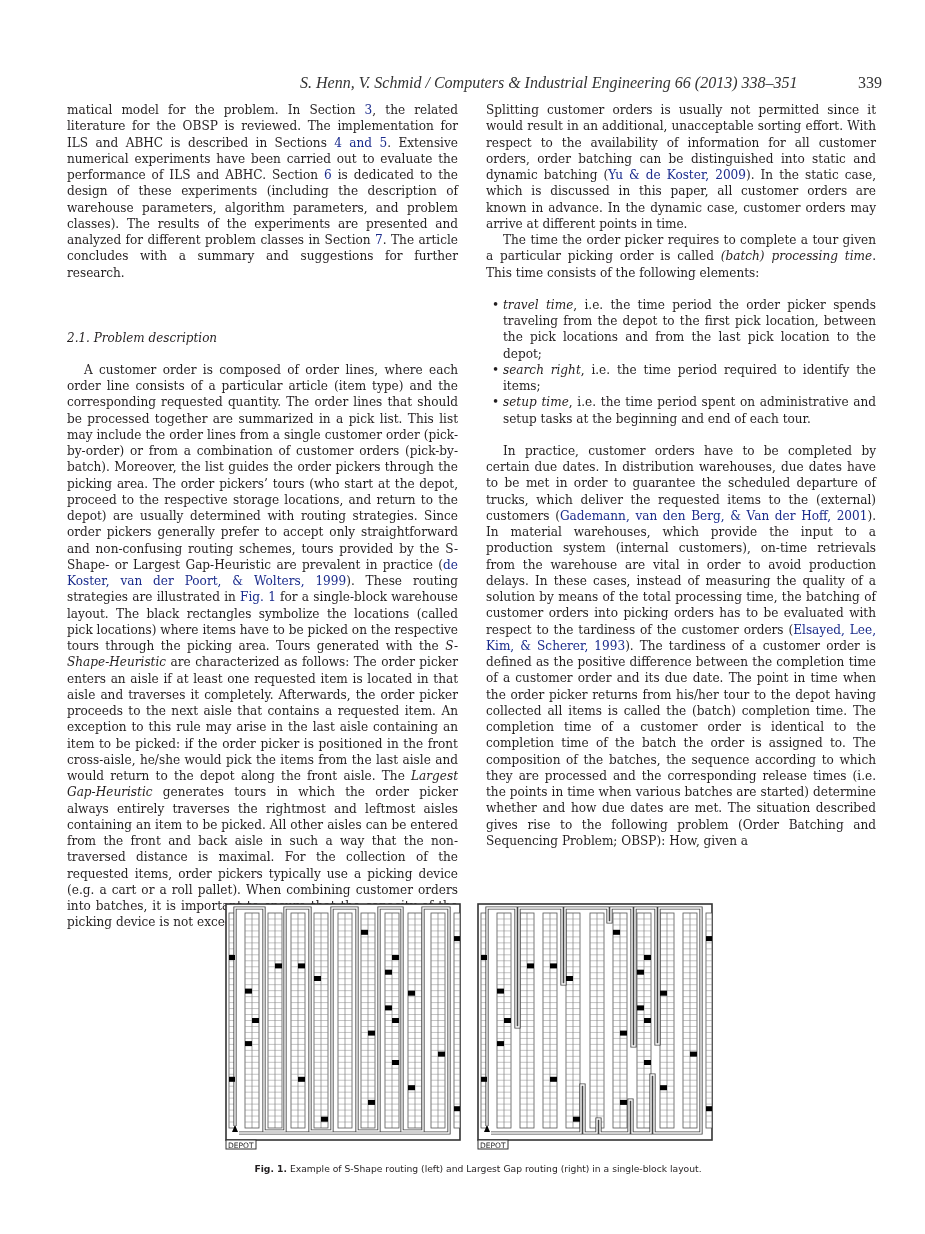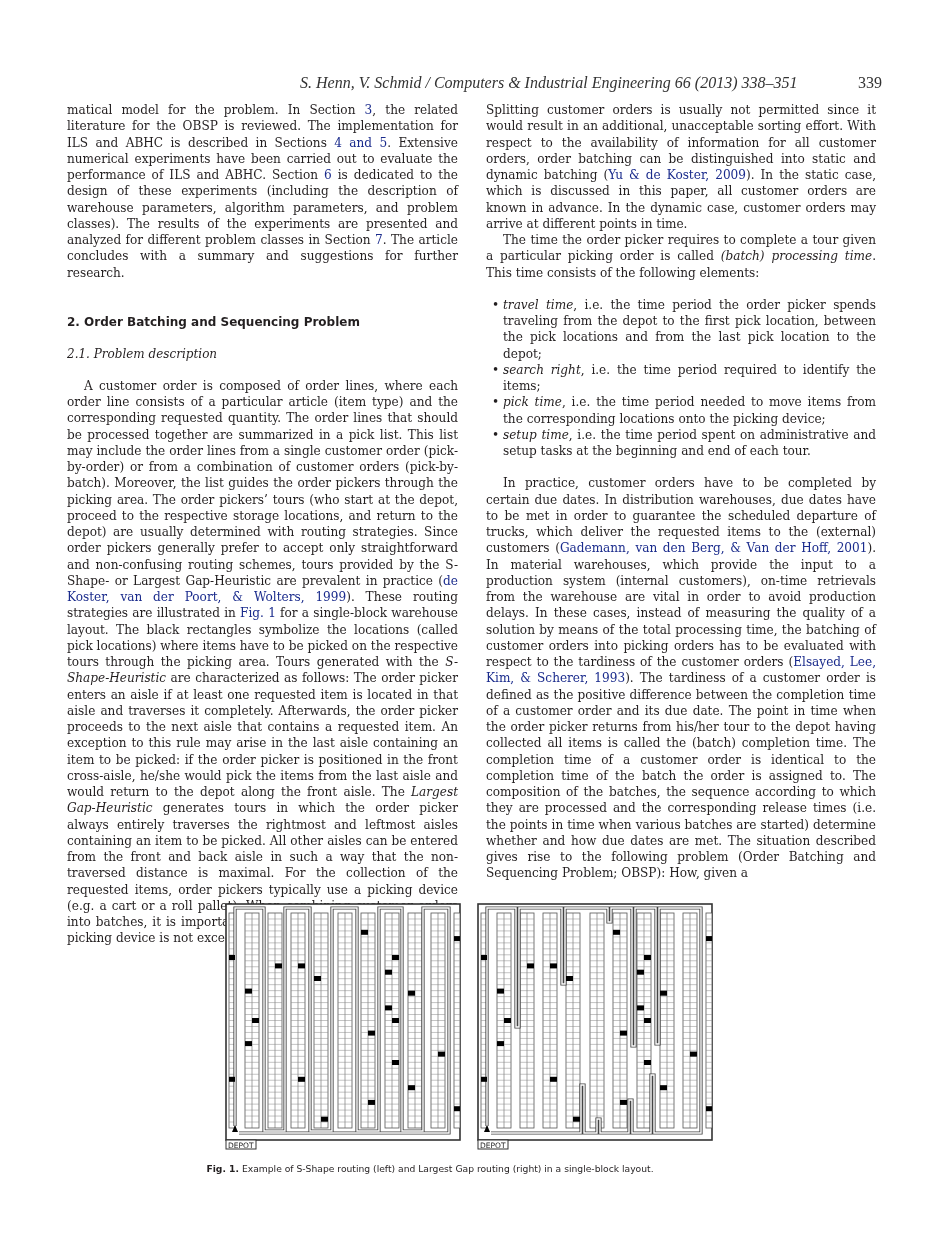--- a/index.html
+++ b/index.html
@@ -21,50 +21,48 @@
            margin: 0; line-height: 16px; }
   h3.subsec { font-style: italic; font-weight: normal; font-size: 12px; margin: 0; line-height: 16px; }
   .gap16 { height: 16px; }
   .gap12 { height: 17px; }
   ul.bullets { list-style: none; margin: 0; padding: 0; }
   ul.bullets li { position: relative; padding-left: 17px; }
   ul.bullets li::before { content: "\2022"; position: absolute; left: 6px; top: 0; }
   .figure { position: absolute; left: 222px; top: 900px; width: 495px; height: 255px; }
   .figure svg { position: absolute; left: 0; top: 0; }
   .caption { position: absolute; top: 1163px; left: 0; width: 860px; text-align: center;
-             font-family: "DejaVu Sans", "Liberation Sans", sans-serif; font-size: 9.2px; color: #231f20; }
+             font-family: "DejaVu Sans", "Liberation Sans", sans-serif; font-size: 9.2px; color: #231f20; padding-left: 48px; }
   .caption b { font-weight: bold; }
 </style>
 </head>
 <body>
 
 <div class="running-head">
   <span class="rh-text">S. Henn, V. Schmid / Computers &amp; Industrial Engineering 66 (2013) 338–351</span>
   <span class="rh-page">339</span>
 </div>
 
 <div class="col left">
   <p>matical model for the problem. In Section <span class="link">3</span>, the related literature for the OBSP is reviewed. The implementation for ILS and ABHC is described in Sections <span class="link">4 and 5</span>. Extensive numerical experiments have been carried out to evaluate the performance of ILS and ABHC. Section <span class="link">6</span> is dedicated to the design of these experiments (includ­ing the description of warehouse parameters, algorithm parame­ters, and problem classes). The results of the experiments are presented and analyzed for different problem classes in Section <span class="link">7</span>. The article concludes with a summary and suggestions for fur­ther research.</p>
   <div class="gap16"></div>
   <div class="gap12"></div>
-  <h2 class="sec">2. Order Batching and Sequencing Problem</h2>
   <div class="gap16"></div>
   <h3 class="subsec">2.1. Problem description</h3>
   <div class="gap16"></div>
   <p class="indent">A customer order is composed of order lines, where each order line consists of a particular article (item type) and the correspond­ing requested quantity. The order lines that should be processed together are summarized in a pick list. This list may include the order lines from a single customer order (pick-by-order) or from a combination of customer orders (pick-by-batch). Moreover, the list guides the order pickers through the picking area. The order pick­ers’ tours (who start at the depot, proceed to the respective storage locations, and return to the depot) are usually determined with routing strategies. Since order pickers generally prefer to accept only straightforward and non-confusing routing schemes, tours provided by the S-Shape- or Largest Gap-Heuristic are prevalent in practice (<span class="link">de Koster, van der Poort, &amp; Wolters, 1999</span>). These rout­ing strategies are illustrated in <span class="link">Fig. 1</span> for a single-block warehouse layout. The black rectangles symbolize the locations (called pick locations) where items have to be picked on the respective tours through the picking area. Tours generated with the <em>S-Shape-Heuris­tic</em> are characterized as follows: The order picker enters an aisle if at least one requested item is located in that aisle and traverses it completely. Afterwards, the order picker proceeds to the next aisle that contains a requested item. An exception to this rule may arise in the last aisle containing an item to be picked: if the order picker is positioned in the front cross-aisle, he/she would pick the items from the last aisle and would return to the depot along the front aisle. The <em>Largest Gap-Heuristic</em> generates tours in which the order picker always entirely traverses the rightmost and leftmost aisles containing an item to be picked. All other aisles can be entered from the front and back aisle in such a way that the non-traversed distance is maximal. For the collection of the requested items, or­der pickers typically use a picking device (e.g. a cart or a roll pallet). When combining customer orders into batches, it is important to ensure that the capacity of the picking device is not exceeded.</p>
 </div>
 
 <div class="col right">
   <p>Splitting customer orders is usually not permitted since it would result in an additional, unacceptable sorting effort. With respect to the availability of information for all customer orders, order batching can be distinguished into static and dynamic batching (<span class="link">Yu &amp; de Koster, 2009</span>). In the static case, which is discussed in this paper, all customer orders are known in advance. In the dynamic case, customer orders may arrive at different points in time.</p>
   <p class="indent">The time the order picker requires to complete a tour given a particular picking order is called <em>(batch) processing time</em>. This time consists of the following elements:</p>
   <div class="gap16"></div>
   <ul class="bullets">
     <li><em>travel time</em>, i.e. the time period the order picker spends traveling from the depot to the first pick location, between the pick loca­tions and from the last pick location to the depot;</li>
     <li><em>search right</em>, i.e. the time period required to identify the items;</li>
-    <li><em>pick time</em>, i.e. the time period needed to move items from the corresponding locations onto the picking device;</li>
     <li><em>setup time</em>, i.e. the time period spent on administrative and setup tasks at the beginning and end of each tour.</li>
   </ul>
   <div class="gap16"></div>
   <p class="indent">In practice, customer orders have to be completed by certain due dates. In distribution warehouses, due dates have to be met in order to guarantee the scheduled departure of trucks, which deliver the requested items to the (external) customers (<span class="link">Gademann, van den Berg, &amp; Van der Hoff, 2001</span>). In material warehouses, which provide the input to a production system (internal customers), on-time retrievals from the warehouse are vital in order to avoid production delays. In these cases, instead of measuring the quality of a solution by means of the total processing time, the batching of customer orders into picking orders has to be evaluated with re­spect to the tardiness of the customer orders (<span class="link">Elsayed, Lee, Kim, &amp; Scherer, 1993</span>). The tardiness of a customer order is defined as the positive difference between the completion time of a customer order and its due date. The point in time when the order picker returns from his/her tour to the depot having collected all items is called the (batch) completion time. The completion time of a customer order is identical to the completion time of the batch the order is assigned to. The composition of the batches, the sequence according to which they are processed and the corre­sponding release times (i.e. the points in time when various batches are started) determine whether and how due dates are met. The situation described gives rise to the following problem (Order Batching and Sequencing Problem; OBSP): How, given a</p>
 </div>
 
 <div class="figure">
   <svg id="fig-svg" width="495" height="255" viewBox="0 0 495 255">
       <g transform="translate(3,0)">
         <rect x="1" y="4" width="234" height="236" fill="#fff" stroke="#333" stroke-width="1.6"></rect>

